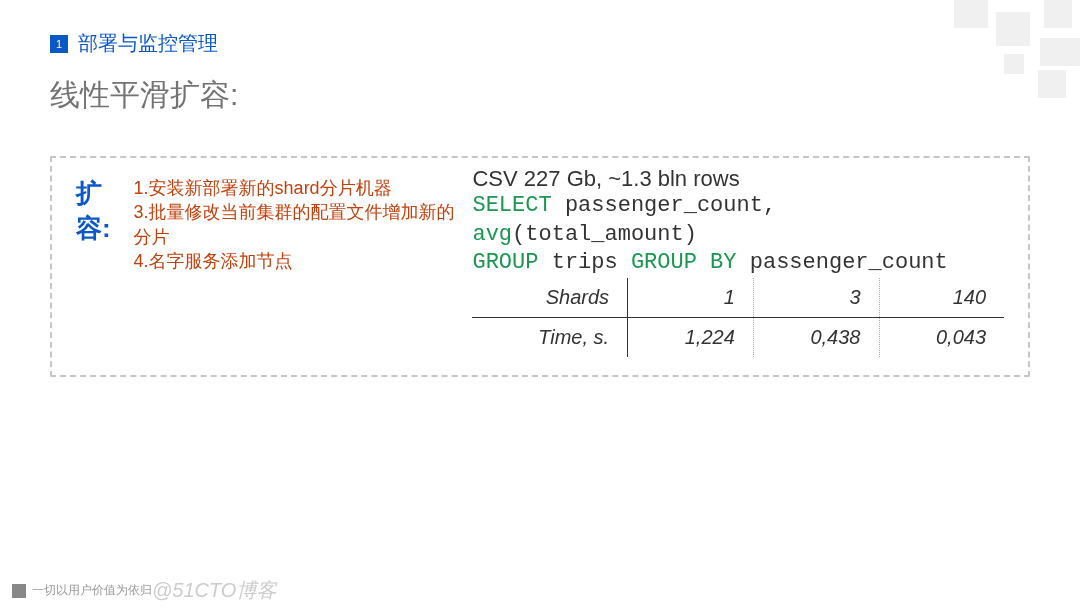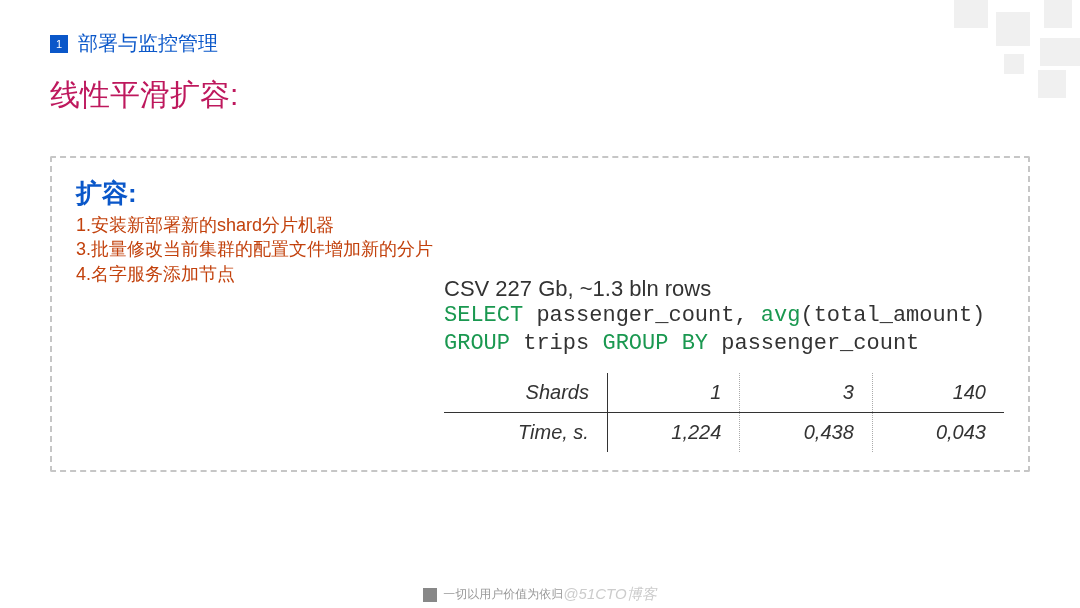--- a/index.html
+++ b/index.html
@@ -3,37 +3,37 @@
 <meta charset="utf-8">
 <style>
   * { margin: 0; padding: 0; box-sizing: border-box; }
   html, body { width: 1080px; height: 608px; font-family: "Microsoft YaHei", "PingFang SC", Arial, sans-serif; background: #fff; color: #333; overflow: hidden; }
   .slide { position: relative; width: 1080px; height: 608px; padding: 30px 50px 0 50px; }
   .deco { position: absolute; right: 0; top: 0; width: 180px; height: 110px; pointer-events: none; }
   .deco div { position: absolute; background: #f0f0f0; }
   .header { display: flex; align-items: center; margin-bottom: 18px; }
   .header .num { display: inline-block; width: 18px; height: 18px; background: #0a57c9; color: #fff; font-size: 11px; text-align: center; line-height: 18px; margin-right: 10px; }
   .header .bc { color: #0a57c9; font-size: 20px; }
-  .title { font-size: 30px; color: #be185d; margin-bottom: 40px; font-weight: 400; }
-  .box { border: 2px dashed #c6c6c6; border-radius: 2px; padding: 18px 24px 18px 24px; display: flex; flex-direction: column; }
+  .title { font-size: 30px; color: #737373; margin-bottom: 40px; font-weight: 400; }
+  .box { border: 2px dashed #c6c6c6; border-radius: 2px; padding: 18px 24px 18px 24px; display: flex; flex-direction: row; }
   .box-head { font-size: 26px; font-weight: 700; color: #0a57c9; margin-bottom: 2px; }
   .steps { font-size: 18px; color: #c2410c; line-height: 1.35; }
   .right { align-self: flex-end; width: 560px; margin-top: -10px; }
   .csv { font-size: 22px; color: #333; }
-  .sql { font-family: "Courier New", monospace; font-size: 22px; color: #333; margin-bottom: 14px; line-height: 1.3; }
+  .sql { font-family: "Courier New", monospace; font-size: 22px; color: #333; line-height: 1.3; }
   .kw { color: #1a9850; }
   .tbl { width: 100%; border-collapse: collapse; font-size: 20px; text-align: right; font-style: italic; }
   .tbl td { padding: 8px 18px 8px 18px; border-bottom: 1px solid #333; }
   .tbl tr:last-child td { border-bottom: none; }
   .tbl td:first-child { border-right: 1px solid #333; }
   .tbl td:nth-child(2), .tbl td:nth-child(3) { border-right: 1px dotted #aaa; }
-  .footer { position: absolute; left: 0; bottom: 0; width: 100%; padding: 4px 12px; display: flex; justify-content: center; align-items: center; font-size: 12px; color: #999; }
+  .footer { position: absolute; left: 0; bottom: 0; width: 100%; padding: 4px 12px; display: flex; justify-content: flex-start; align-items: center; font-size: 12px; color: #999; }
   .footer .left { display: flex; align-items: center; }
   .footer .logo { width: 14px; height: 14px; background: #888; margin-right: 6px; display: inline-block; }
-  .footer .wm { font-style: italic; color: #ccc; font-size: 15px; }
+  .footer .wm { font-style: italic; color: #ccc; font-size: 20px; }
 </style>
 </head>
 <body>
 
 <div class="slide">
 
   <div class="deco">
     <div style="width:34px;height:34px;right:92px;top:-6px;transform:rotate(0deg);"></div>
     <div style="width:34px;height:34px;right:50px;top:12px;"></div>
     <div style="width:28px;height:28px;right:8px;top:0px;"></div>

